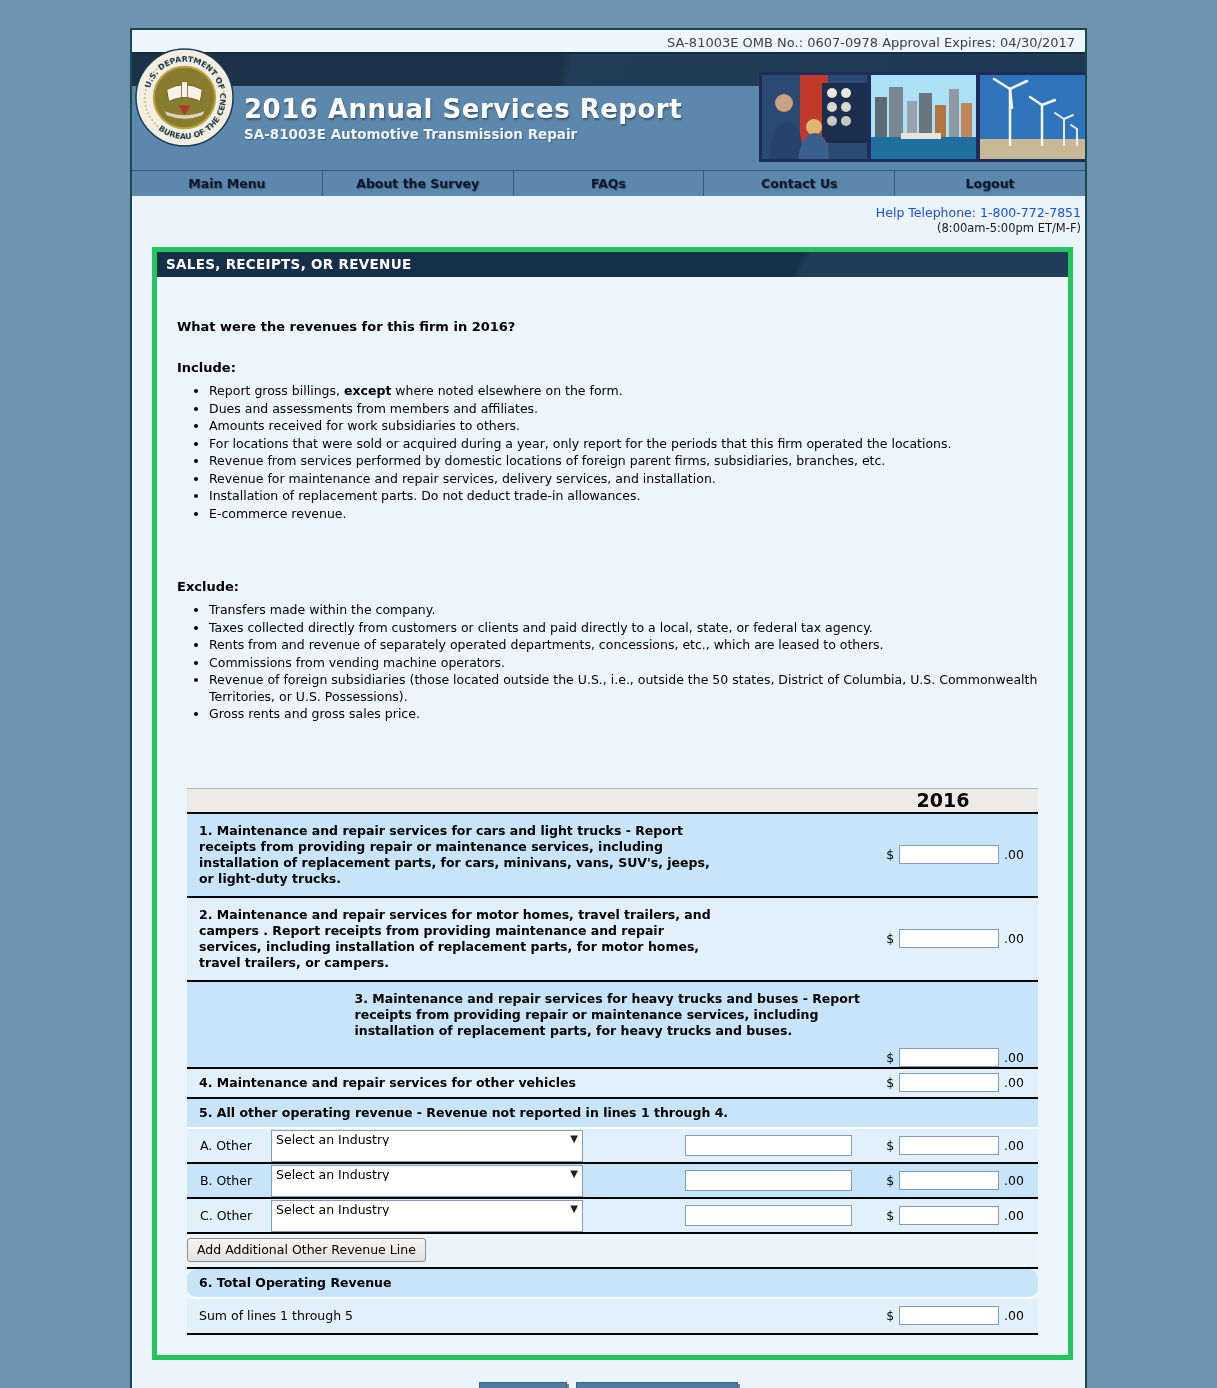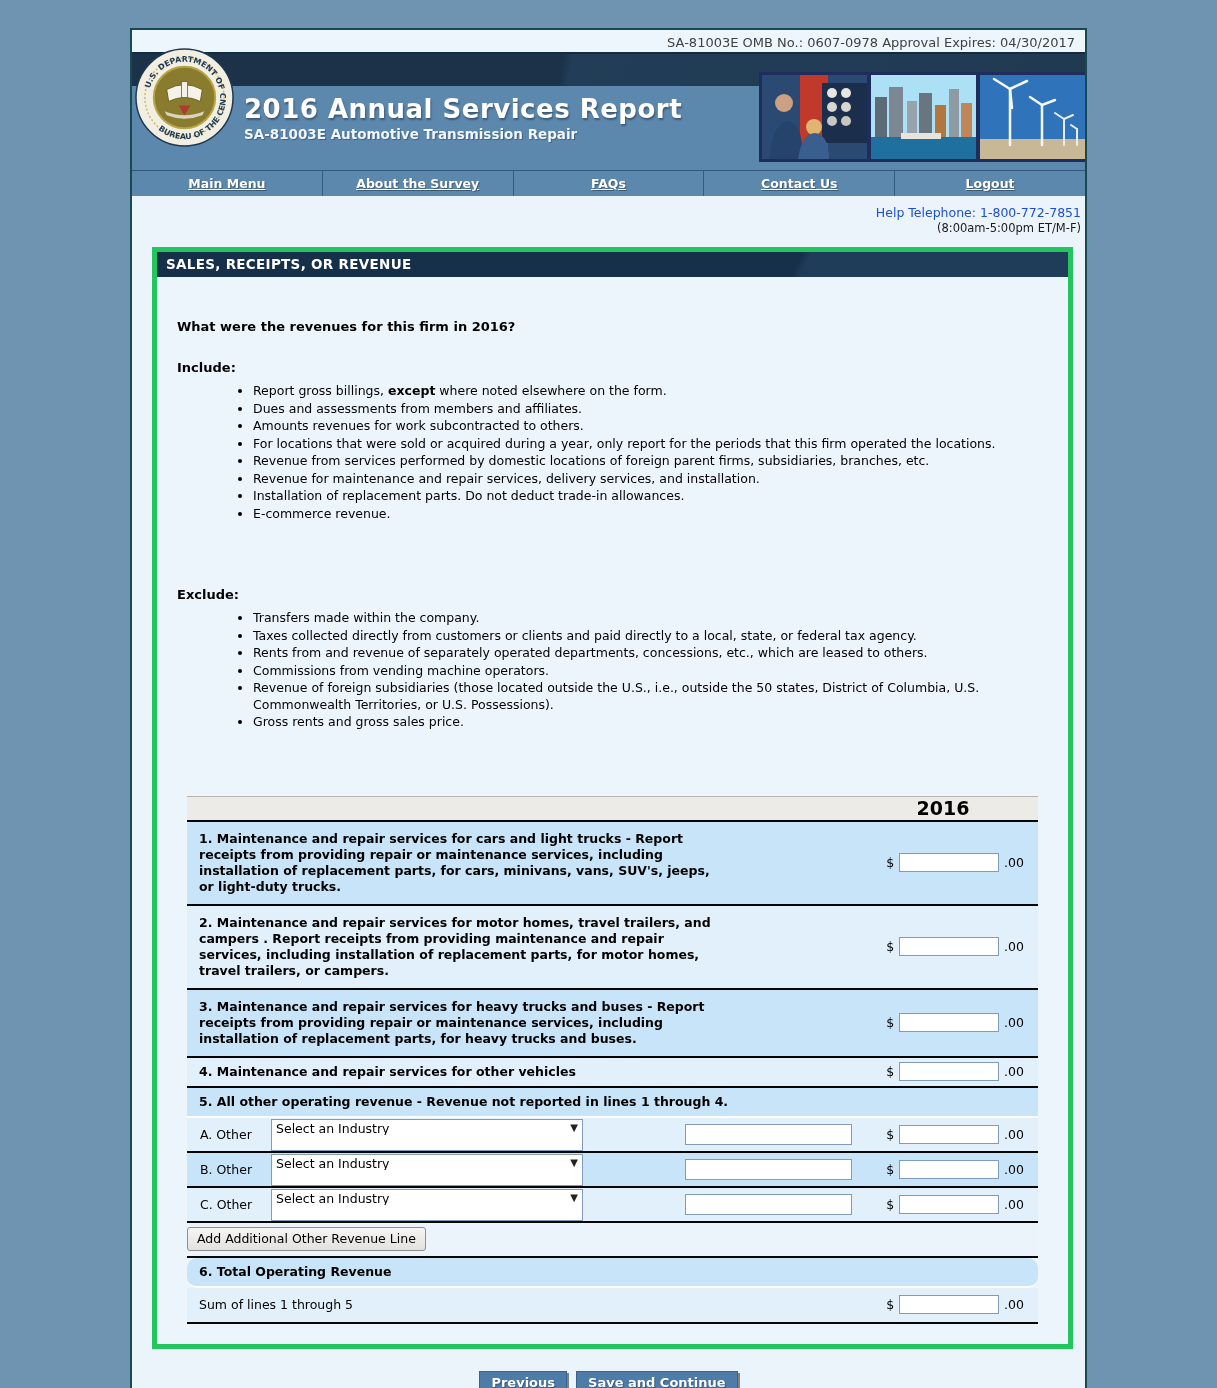--- a/index.html
+++ b/index.html
@@ -42,45 +42,44 @@
   }
   .photos {
     position:absolute; right:0; top:-14px; display:flex;
     background:#1e2d5c; padding:3px 0 3px 3px;
   }
   .photo { width:105px; height:84px; margin-right:4px; display:block; }
   .photo:last-child { margin-right:0; }
   
   .nav { display:flex; height:26px; background:#5d88ae; border-top:1px solid #31587d; }
   .nav-item {
-    flex:1; color:#ffffff; font-weight:bold; font-size:12.5px;
+    flex:1; color:#0f172a; font-weight:bold; font-size:12.5px;
     display:flex; align-items:center; justify-content:center;
     border-right:1px solid #2f5d84; cursor:pointer;
     text-shadow:1px 1px 1px rgba(0,0,0,.35);
-    text-decoration:underline;
   }
   .nav-item:last-child { border-right:none; }
   
   .help { text-align:right; padding:9px 4px 0 0; }
   .help-line1 { font-size:12.5px; color:#1d4ed8; }
   .help-line2 { font-size:11.5px; color:#1a1a1a; margin-top:1px; }
   
   .panel {
     margin:12px 12px 0 20px; border:5px solid #22c55e; background:#edf5fc;
   }
   .panel-hdr {
     background:linear-gradient(115deg,#16304a 70%,#1f3d58 71%);
     color:#fff; font-weight:bold; font-size:13.5px; padding:4px 9px 5px 9px;
     letter-spacing:.3px;
   }
   .panel-body { padding:36px 18px 20px 18px; }
   .question { font-weight:bold; font-size:13px; margin:6px 0 0 2px; }
   .list-label { font-weight:bold; font-size:13px; margin:26px 0 0 2px; }
   ul.bullets { margin:8px 0 0 34px; }
-  ul.bullets li { font-size:12.5px; line-height:16.5px; margin-bottom:1px;margin-left:44px; }
+  ul.bullets li { font-size:12.5px; line-height:16.5px; margin-bottom:1px; }
   .gap-lg { height:46px; }
   .gap-table { height:64px; }
   
   .rev-table { margin:0 12px 0 12px; }
   .trow { display:flex; border-bottom:2px solid #050505; align-items:center; }
   .trow-head {
     background:#edebe7; min-height:26px; border-top:1px solid #b7b3ae;
   }
   .row-dark  { background:#c8e4f8; }
   .row-light { background:#e2f0fb; }
@@ -241,30 +240,30 @@
   <div class="panel">
     <div class="panel-hdr">SALES, RECEIPTS, OR REVENUE</div>
     <div class="panel-body">
 
       <div class="question">What were the revenues for this firm in 2016?</div>
 
       <div class="list-label">Include:</div>
       <ul class="bullets" id="include-list">
           <li>Report gross billings, <b>except</b> where noted elsewhere on the form.</li>
           <li>Dues and assessments from members and affiliates.</li>
-          <li>Amounts revenues for work subcontracted to others.</li>
+          <li>Amounts received for work subsidiaries to others.</li>
           <li>For locations that were sold or acquired during a year, only report for the periods that this firm operated the locations.</li>
           <li>Revenue from services performed by domestic locations of foreign parent firms, subsidiaries, branches, etc.</li>
           <li>Revenue for maintenance and repair services, delivery services, and installation.</li>
           <li>Installation of replacement parts. Do not deduct trade-in allowances.</li>
           <li>E-commerce revenue.</li>
         </ul>
 
       <div class="gap-lg"></div>
-      <div class="list-label" style="margin-top:18px;">Exclude:</div>
+      <div class="list-label" style="margin-top:10px;">Exclude:</div>
       <ul class="bullets" id="exclude-list">
           <li>Transfers made within the company.</li>
           <li>Taxes collected directly from customers or clients and paid directly to a local, state, or federal tax agency.</li>
           <li>Rents from and revenue of separately operated departments, concessions, etc., which are leased to others.</li>
           <li>Commissions from vending machine operators.</li>
           <li>Revenue of foreign subsidiaries (those located outside the U.S., i.e., outside the 50 states, District of Columbia, U.S. Commonwealth Territories, or U.S. Possessions).</li>
           <li>Gross rents and gross sales price.</li>
         </ul>
 
       <div class="gap-table"></div>
@@ -286,21 +285,21 @@
 
         <div class="trow row-light" style="min-height:76px;">
           <div class="q-cell">2. Maintenance and repair services for motor homes, travel trailers, and campers . Report receipts from providing maintenance and repair services, including installation of replacement parts, for motor homes, travel trailers, or campers.</div>
           <div class="amt-cell">
             <span class="cur">$</span>
             <input class="amt-input" type="text" style="">
             <span class="cur">.00</span>
           </div>
         </div>
 
-        <div class="trow row-dark" style="min-height:66px;">
+        <div class="trow row-dark" style="min-height:66px;flex-direction:column;">
           <div class="q-cell">3. Maintenance and repair services for heavy trucks and buses - Report receipts from providing repair or maintenance services, including installation of replacement parts, for heavy trucks and buses.</div>
           <div class="amt-cell">
             <span class="cur">$</span>
             <input class="amt-input" type="text" style="">
             <span class="cur">.00</span>
           </div>
         </div>
 
         <div class="trow row-light" style="min-height:29px;">
           <div class="q-cell" style="padding-top:6px;padding-bottom:6px;">4. Maintenance and repair services for other vehicles</div>

